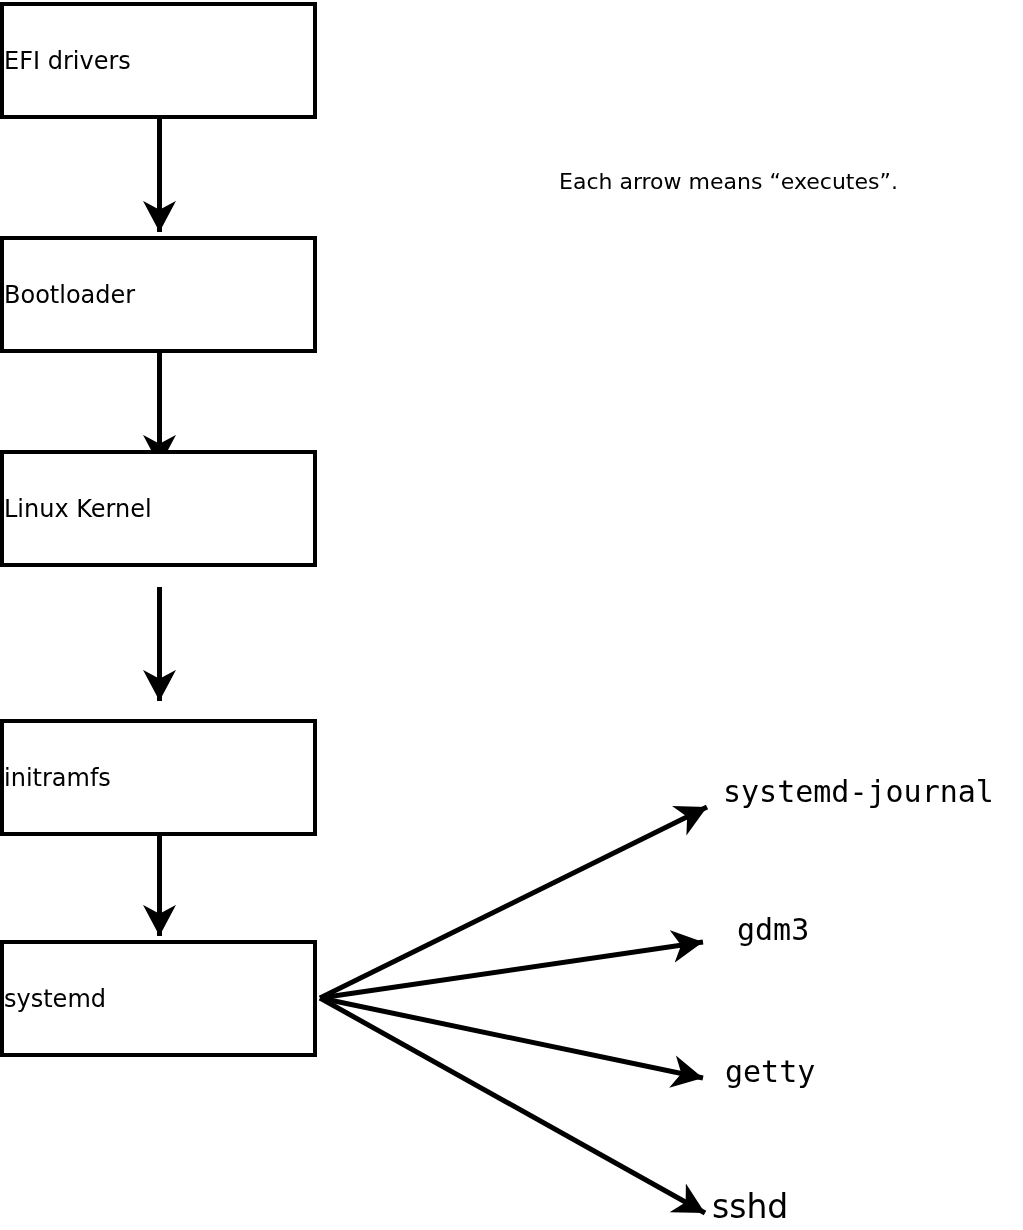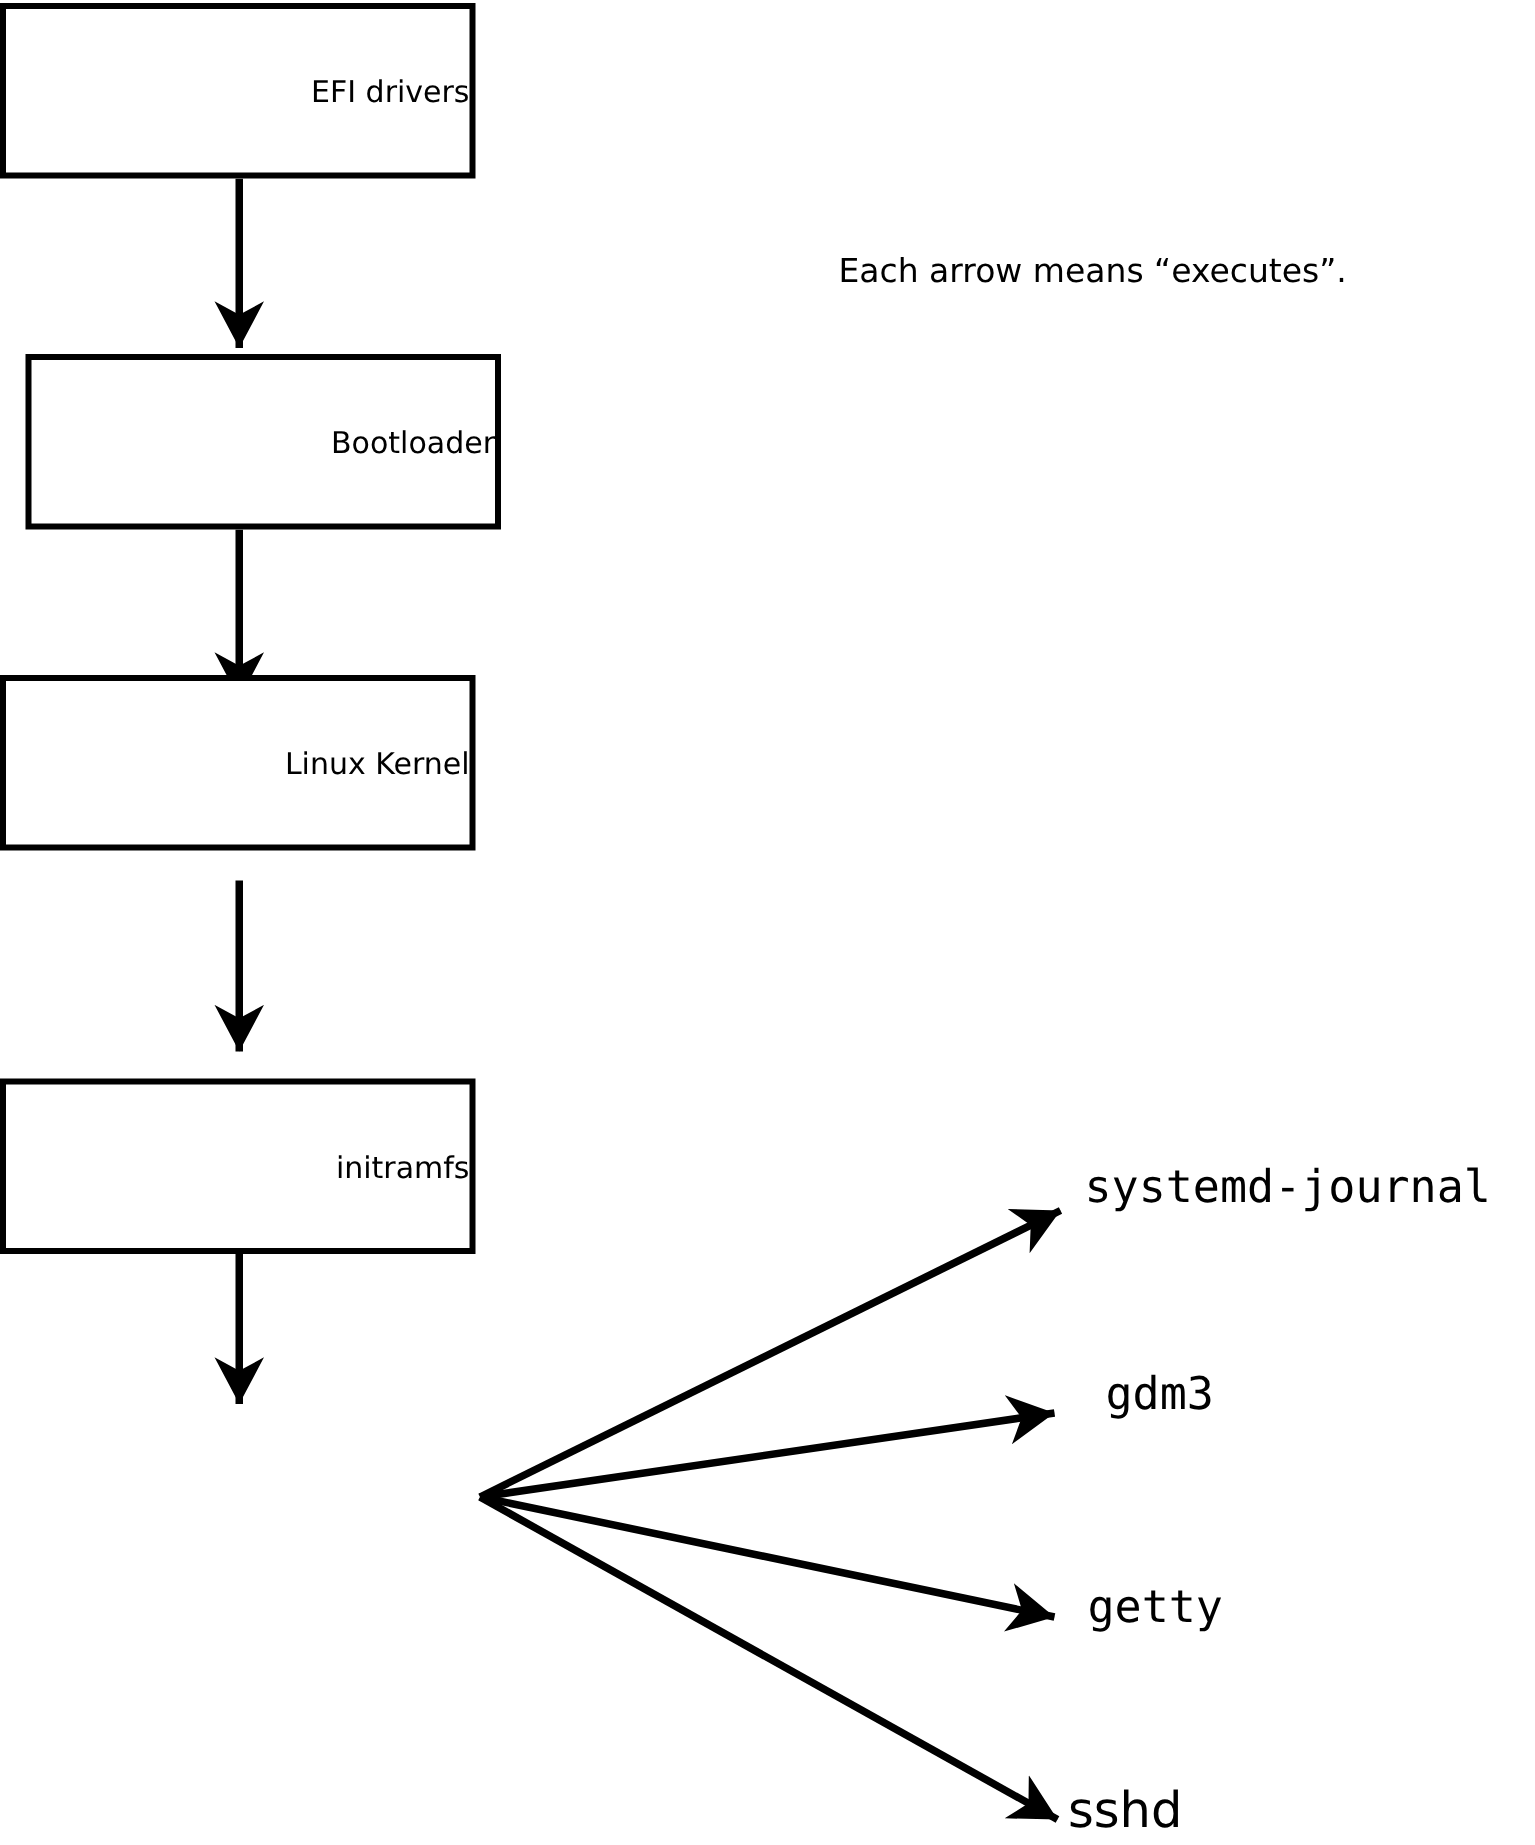--- a/index.html
+++ b/index.html
@@ -30,26 +30,26 @@
   .node {
     position: absolute;
     left: 0;
     width: 317px;
     height: 117px;
     box-sizing: border-box;
     border: 4px solid #000000;
     background: #ffffff;
     display: flex;
     align-items: center;
-    justify-content: flex-end;
-    font-size: 20px;
+    justify-content: flex-start;
+    font-size: 24px;
     color: #000000;
   }
   .node-1 { top: 2px; }
-  .node-2 { top: 236px; margin-left: 17px; }
+  .node-2 { top: 236px; }
   .node-3 { top: 450px; }
   .node-4 { top: 705px; margin-top: 14px; }
   .node-5 { top: 940px; }
   .proc-label {
     position: absolute;
     height: 40px;
     line-height: 40px;
     white-space: nowrap;
     font-family: "DejaVu Sans Mono", monospace;
     font-size: 30px;
@@ -102,20 +102,23 @@
   </div>
   <div class="node node-2">
     <span>Bootloader</span>
   </div>
   <div class="node node-3">
     <span>Linux Kernel</span>
   </div>
   <div class="node node-4">
     <span>initramfs</span>
   </div>
+  <div class="node node-5">
+    <span>systemd</span>
+  </div>
 
   <div class="proc-label proc-journal">systemd-journal</div>
   <div class="proc-label proc-gdm3">gdm3</div>
   <div class="proc-label proc-getty">getty</div>
   <div class="proc-label proc-sshd">sshd</div>
 
   <div class="note">Each arrow means “executes”.</div>
 
 </div>
 

